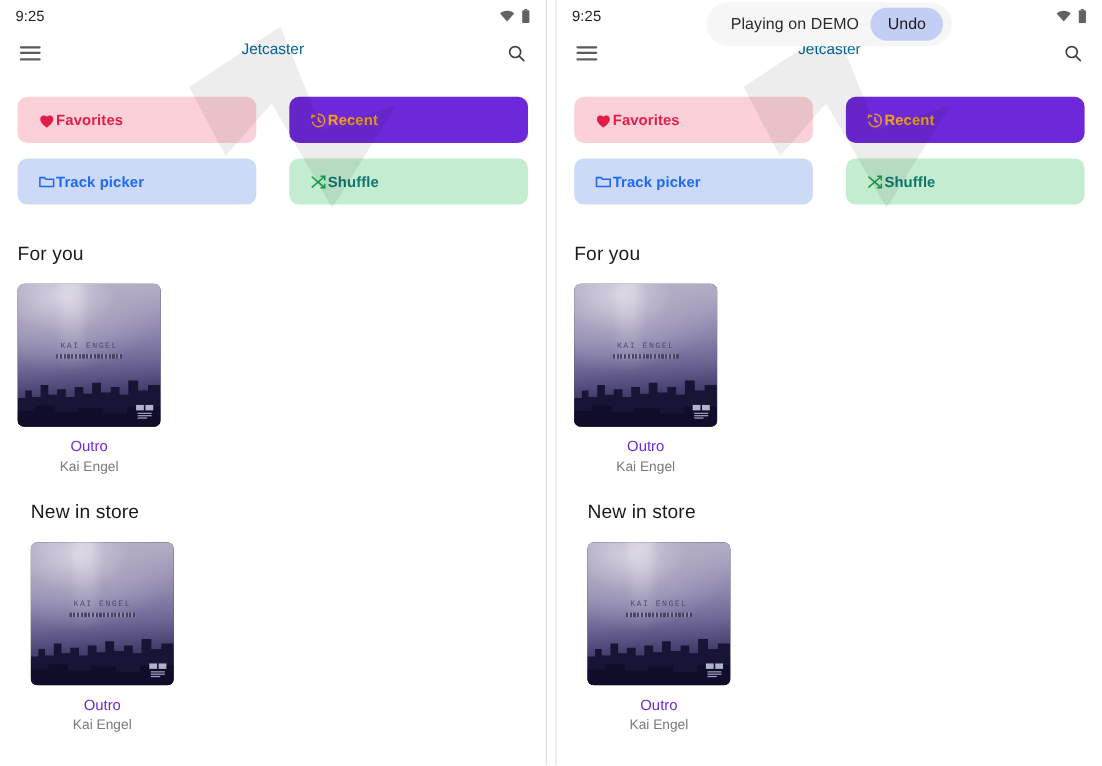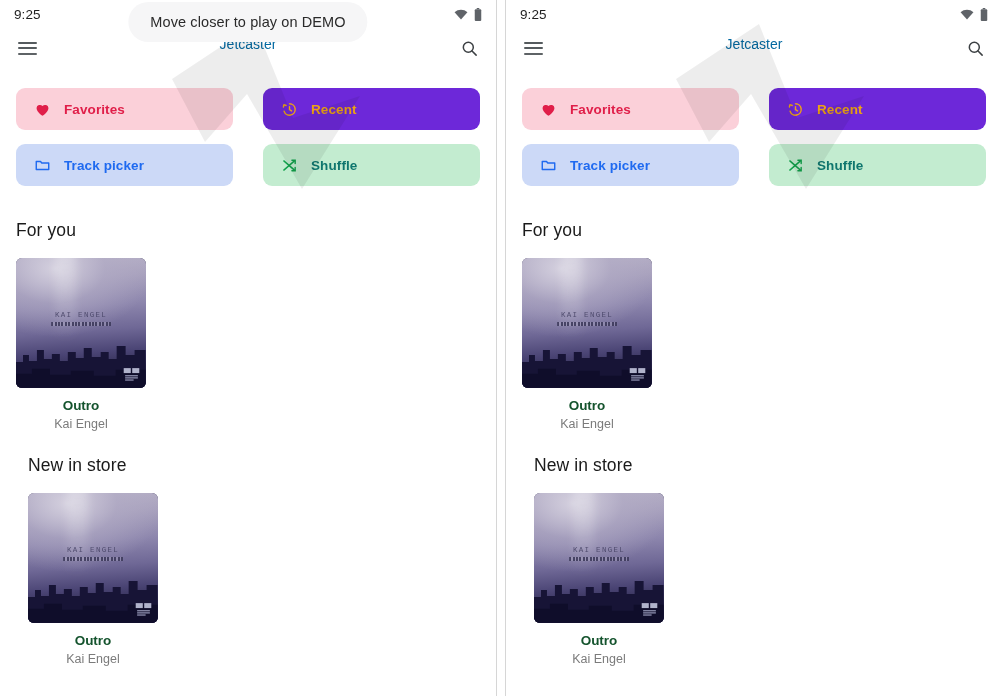--- a/index.html
+++ b/index.html
@@ -96,21 +96,20 @@
     display: grid;
     grid-template-columns: 1fr 1fr;
     gap: 14px 30px;
     z-index: 2;
   }
   .chip {
     height: 42px;
     border-radius: 9px;
     display: flex;
     align-items: center;
-    gap: 13px;
     padding: 0 18px;
     font-size: 13.5px;
     font-weight: bold;
     cursor: pointer;
     user-select: none;
   }
   .chip .lbl { letter-spacing: .1px; }
   .chip-ic { width: 17px; height: 17px; flex: 0 0 auto; display:block; }
   .chip.favorites { background: #fbd0d9; color: #e01e49; }
   .chip.recent    { background: #6d28d9; color: #eda313; }
@@ -182,22 +181,22 @@
   .art .logo {
     position: absolute;
     right: 6px; bottom: 6px;
     width: 17px; height: 15px;
     opacity: .85;
   }
   .card-title {
     margin-top: 10px;
     text-align: center;
     font-size: 13.5px;
-    font-weight: bold;
-    color: #14532d;
+    font-weight: normal;
+    color: #6d28d9;
   }
   .card-sub {
     margin-top: 4px;
     text-align: center;
     font-size: 12.5px;
     color: #7b7b7b;
   }
 
   
   .toast {
@@ -362,23 +361,20 @@
         </div>
         <div class="card-title">Outro</div>
         <div class="card-sub">Kai Engel</div>
       </div>
     </div>
 
     <svg class="watermark" viewBox="0 0 210 165">
       <path d="M105 0 L143 94 L210 72 L152 165 L97 70 L55 118 L22 55 Z" fill="#000000" opacity="0.07"></path>
     </svg>
 
-    <div class="toast">
-      <span class="toast-text">Move closer to play on DEMO</span>
-    </div>
   </div>
 
   <div class="gutter"></div>
 
   <div class="panel right">
 
     <div class="statusbar">
       <div class="clock">9:25</div>
       <div class="sysicons">
         <svg class="wifi-ic" viewBox="0 0 24 18">
@@ -492,15 +488,19 @@
         </div>
         <div class="card-title">Outro</div>
         <div class="card-sub">Kai Engel</div>
       </div>
     </div>
 
     <svg class="watermark" viewBox="0 0 210 165">
       <path d="M105 0 L143 94 L210 72 L152 165 L97 70 L55 118 L22 55 Z" fill="#000000" opacity="0.07"></path>
     </svg>
 
+    <div class="toast with-action">
+      <span class="toast-text">Playing on DEMO</span>
+      <span class="toast-action">Undo</span>
+    </div>
   </div>
 
 </div>
 
 </body></html>

